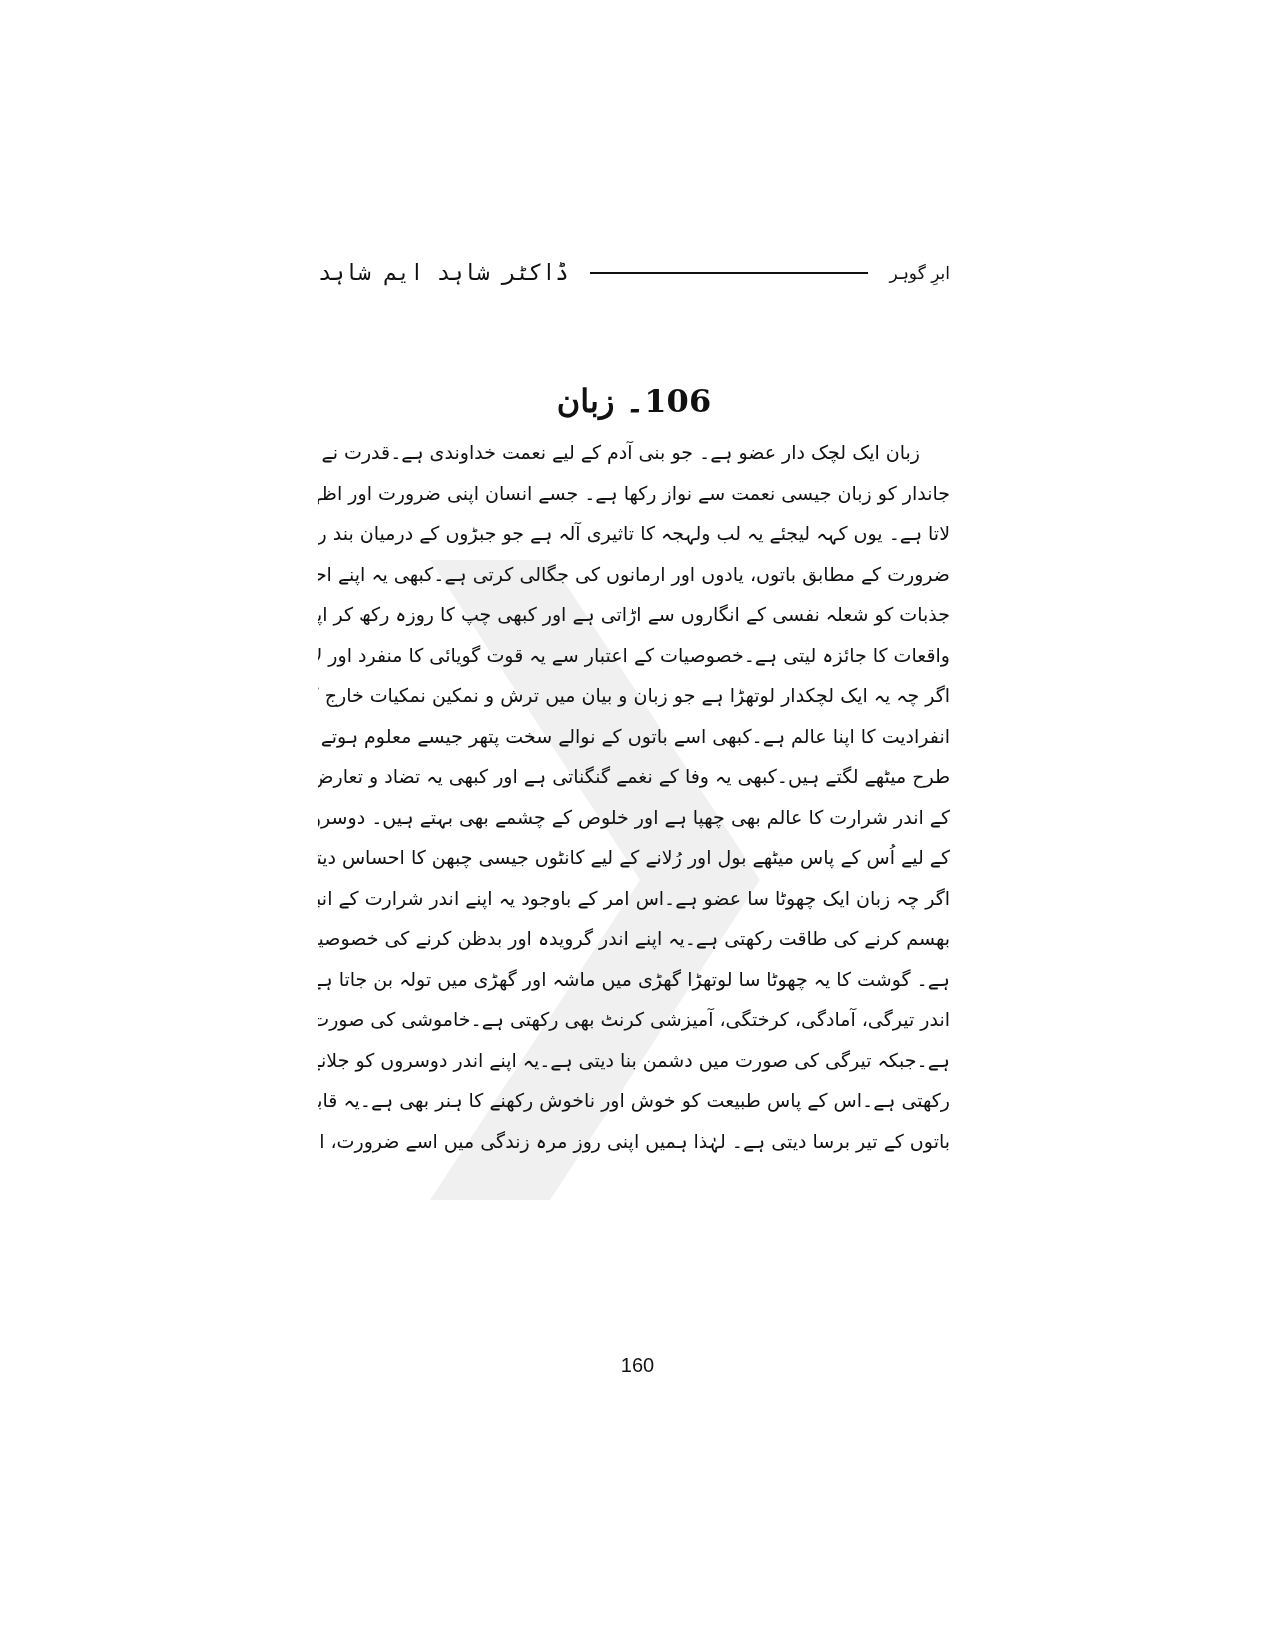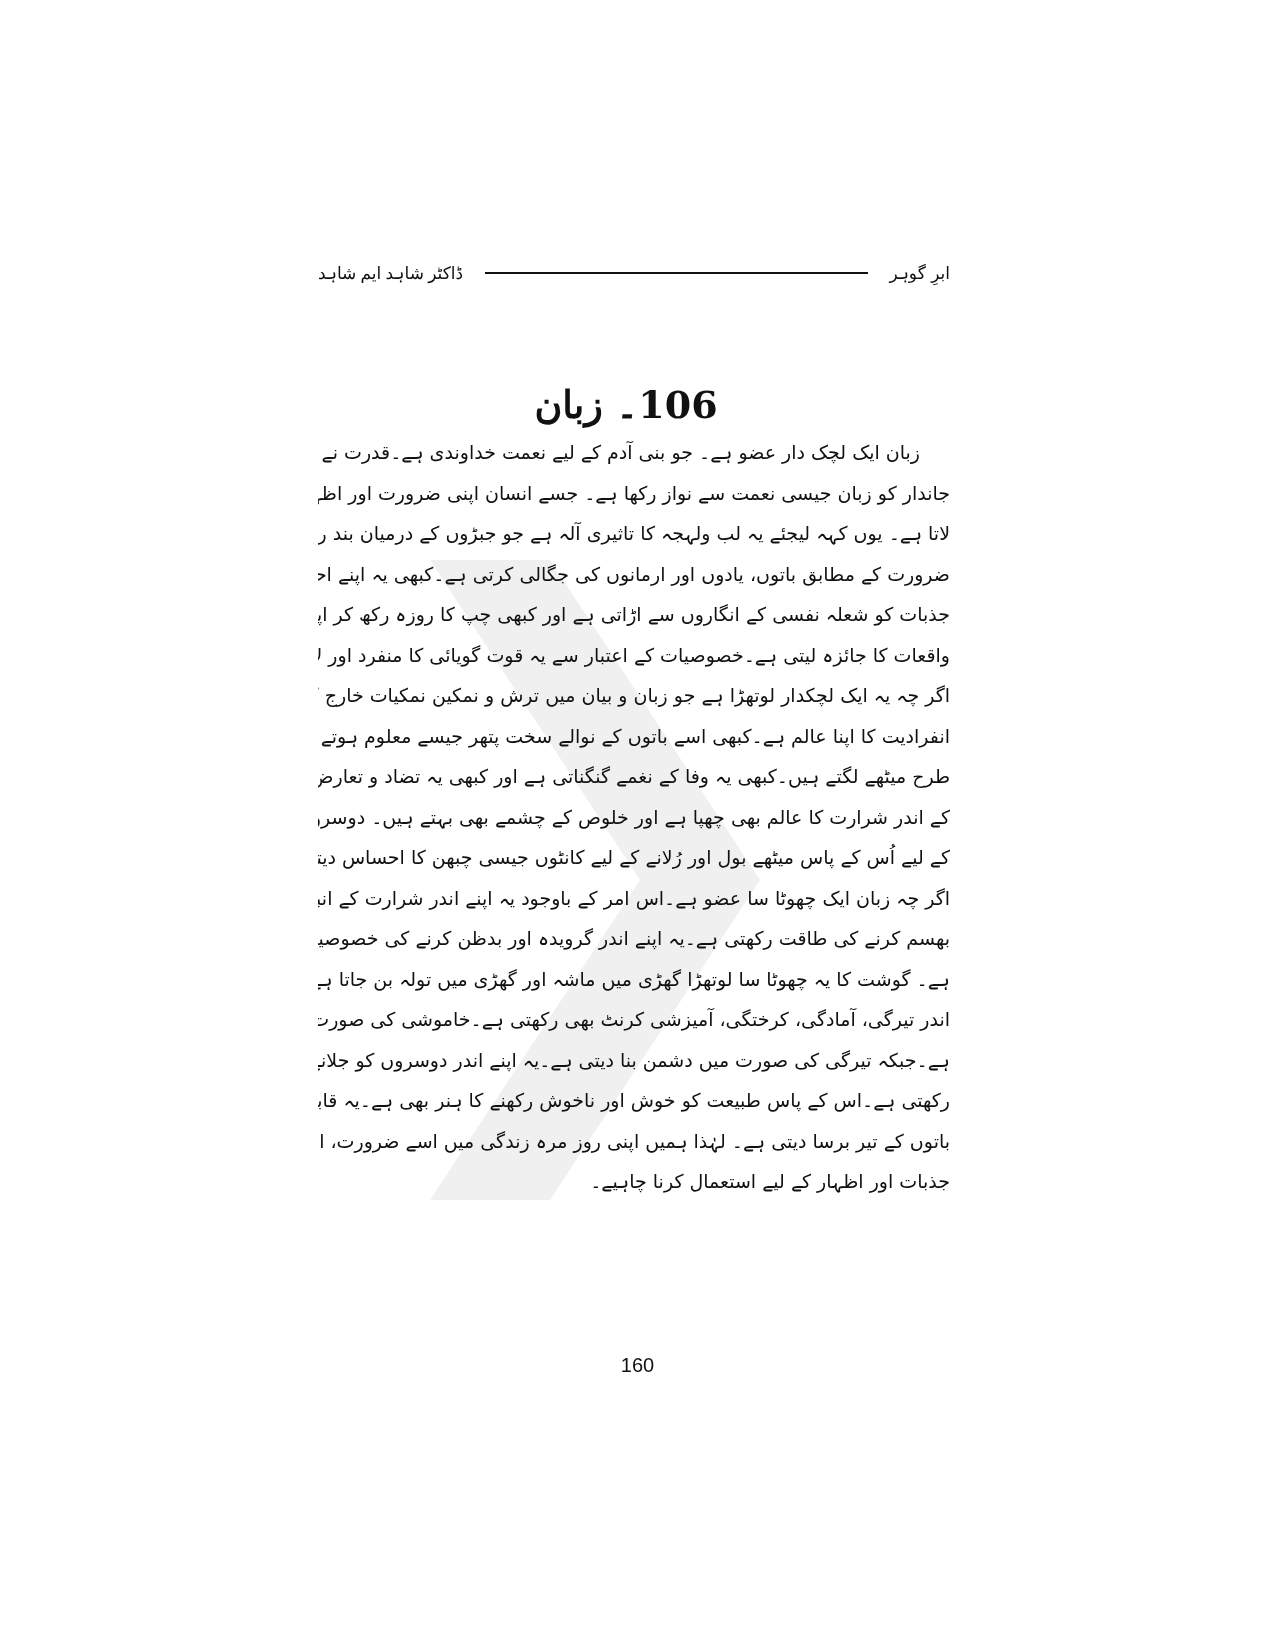--- a/index.html
+++ b/index.html
@@ -3,23 +3,23 @@
   <meta charset="utf-8">
   <style>
     html, body { margin: 0; padding: 0; background: #ffffff; }
     body { width: 1275px; height: 1650px; position: relative; overflow: hidden;
            font-family: "DejaVu Sans", sans-serif; color: #111; }
     .watermark { position: absolute; left: 290px; top: 560px; width: 520px; height: 640px; pointer-events: none; }
     .running-header { position: absolute; left: 318px; top: 258px; width: 632px; height: 30px;
                       direction: rtl; display: flex; align-items: center; }
     .hdr-left-title { font-size: 17px; white-space: nowrap; font-family: "DejaVu Sans", sans-serif; }
     .hdr-rule { flex: 1; height: 0; border-top: 2px solid #111; margin: 0 22px 0 22px; }
-    .hdr-author { font-size: 17px; white-space: nowrap; font-family: Liberation Serif, serif; }
-    .chapter-title { position: absolute; left: 310px; width: 632px; top: 382px; text-align: center;
-                     direction: rtl; font-size: 38px; font-weight: bold; font-family: "DejaVu Serif", serif; }
+    .hdr-author { font-size: 22px; white-space: nowrap; font-family: Liberation Mono, monospace; }
+    .chapter-title { position: absolute; left: 318px; width: 632px; top: 382px; text-align: center;
+                     direction: rtl; font-size: 32px; font-weight: bold; font-family: "DejaVu Serif", serif; }
     .body-text { position: absolute; left: 318px; top: 432px; width: 632px; direction: rtl;
                  font-family: "DejaVu Sans", sans-serif; font-size: 19px; }
     .line { height: 40.5px; line-height: 40.5px; white-space: nowrap; text-align: justify;
             text-align-last: justify; overflow: hidden; }
     .line.indent { padding-right: 30px; }
     .line.last { text-align-last: right; }
     .page-number { position: absolute; left: 0; width: 1275px; top: 1354px; text-align: center;
                    font-family: "Liberation Sans", sans-serif; font-size: 20px; }
   </style>
 </head>
@@ -50,16 +50,15 @@
   <div class="line">طرح میٹھے لگتے ہیں۔کبھی یہ وفا کے نغمے گنگناتی ہے اور کبھی یہ تضاد و تعارض کی رال ٹپکاتی ہے۔اس</div>
   <div class="line">کے اندر شرارت کا عالم بھی چھپا ہے اور خلوص کے چشمے بھی بہتے ہیں۔ دوسروں کو متعارف کروانے</div>
   <div class="line">کے لیے اُس کے پاس میٹھے بول اور رُلانے کے لیے کانٹوں جیسی چبھن کا احساس دیتی ہے۔</div>
   <div class="line">اگر چہ زبان ایک چھوٹا سا عضو ہے۔اس امر کے باوجود یہ اپنے اندر شرارت کے انبار اور جنگل کو</div>
   <div class="line">بھسم کرنے کی طاقت رکھتی ہے۔یہ اپنے اندر گرویدہ اور بدظن کرنے کی خصوصیات بھی رکھتی</div>
   <div class="line">ہے۔ گوشت کا یہ چھوٹا سا لوتھڑا گھڑی میں ماشہ اور گھڑی میں تولہ بن جاتا ہے۔حیرت ہے یہ اپنے</div>
   <div class="line">اندر تیرگی، آمادگی، کرختگی، آمیزشی کرنٹ بھی رکھتی ہے۔خاموشی کی صورت میں صاحب فہم بنا دیتی</div>
   <div class="line">ہے۔جبکہ تیرگی کی صورت میں دشمن بنا دیتی ہے۔یہ اپنے اندر دوسروں کو جلانے کا احساس بھی</div>
   <div class="line">رکھتی ہے۔اس کے پاس طبیعت کو خوش اور ناخوش رکھنے کا ہنر بھی ہے۔یہ قابو ہے۔جب کھلتی ہے تو</div>
   <div class="line">باتوں کے تیر برسا دیتی ہے۔ لہٰذا ہمیں اپنی روز مرہ زندگی میں اسے ضرورت، احساسات،</div>
-  <div class="line last">جذبات اور اظہار کے لیے استعمال کرنا چاہیے۔</div>
 </div>
 
 <div class="page-number">160</div>
 
 </body></html>

